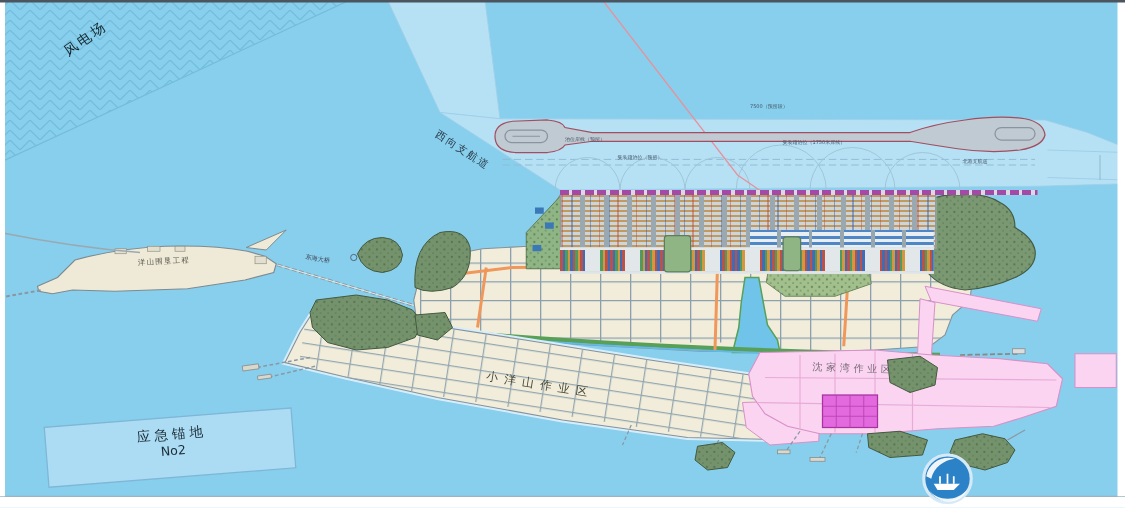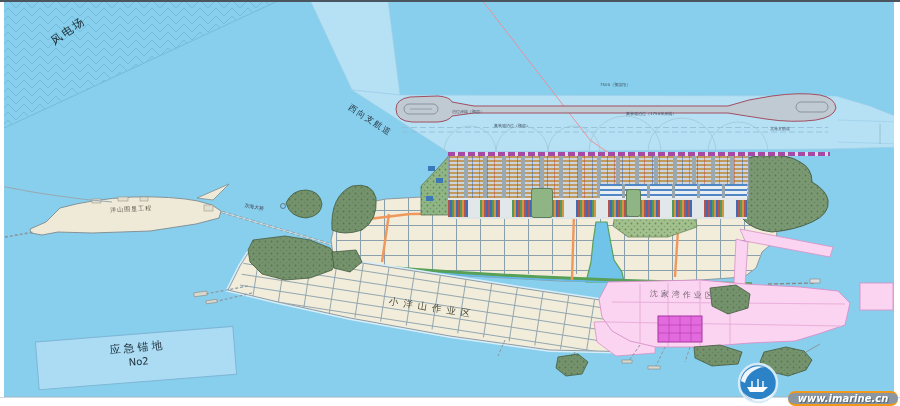--- a/index.html
+++ b/index.html
@@ -297,15 +297,14 @@
 
 <div class="wm wm-logo" style="position:absolute;">
   <svg width="50" height="46" viewBox="0 0 50 46">
     <circle cx="24" cy="22" r="19" fill="#2c82c6" stroke="#d6e9f6" stroke-width="2.5"></circle>
     <path d="M7,20 C9,9 20,3 30,6 C21,7 13,13 11,22 Z" fill="#ffffff" opacity="0.92"></path>
     <path d="M9,31 C16,40 32,41 40,30 C36,42 18,45 9,31 Z" fill="#ffffff" opacity="0.92"></path>
     <path d="M13,26 L34,26 L29,31 L16,31 Z" fill="#ffffff"></path>
     <path d="M18,20 L18,26 M24,18 L24,26 M29,20 L29,26" stroke="#ffffff" stroke-width="1.4" fill="none"></path>
   </svg>
 </div>
-<div class="wm wm-banner" style="position:absolute;">www.imarine.cn</div>
 
 </div>
 
 </body></html>

